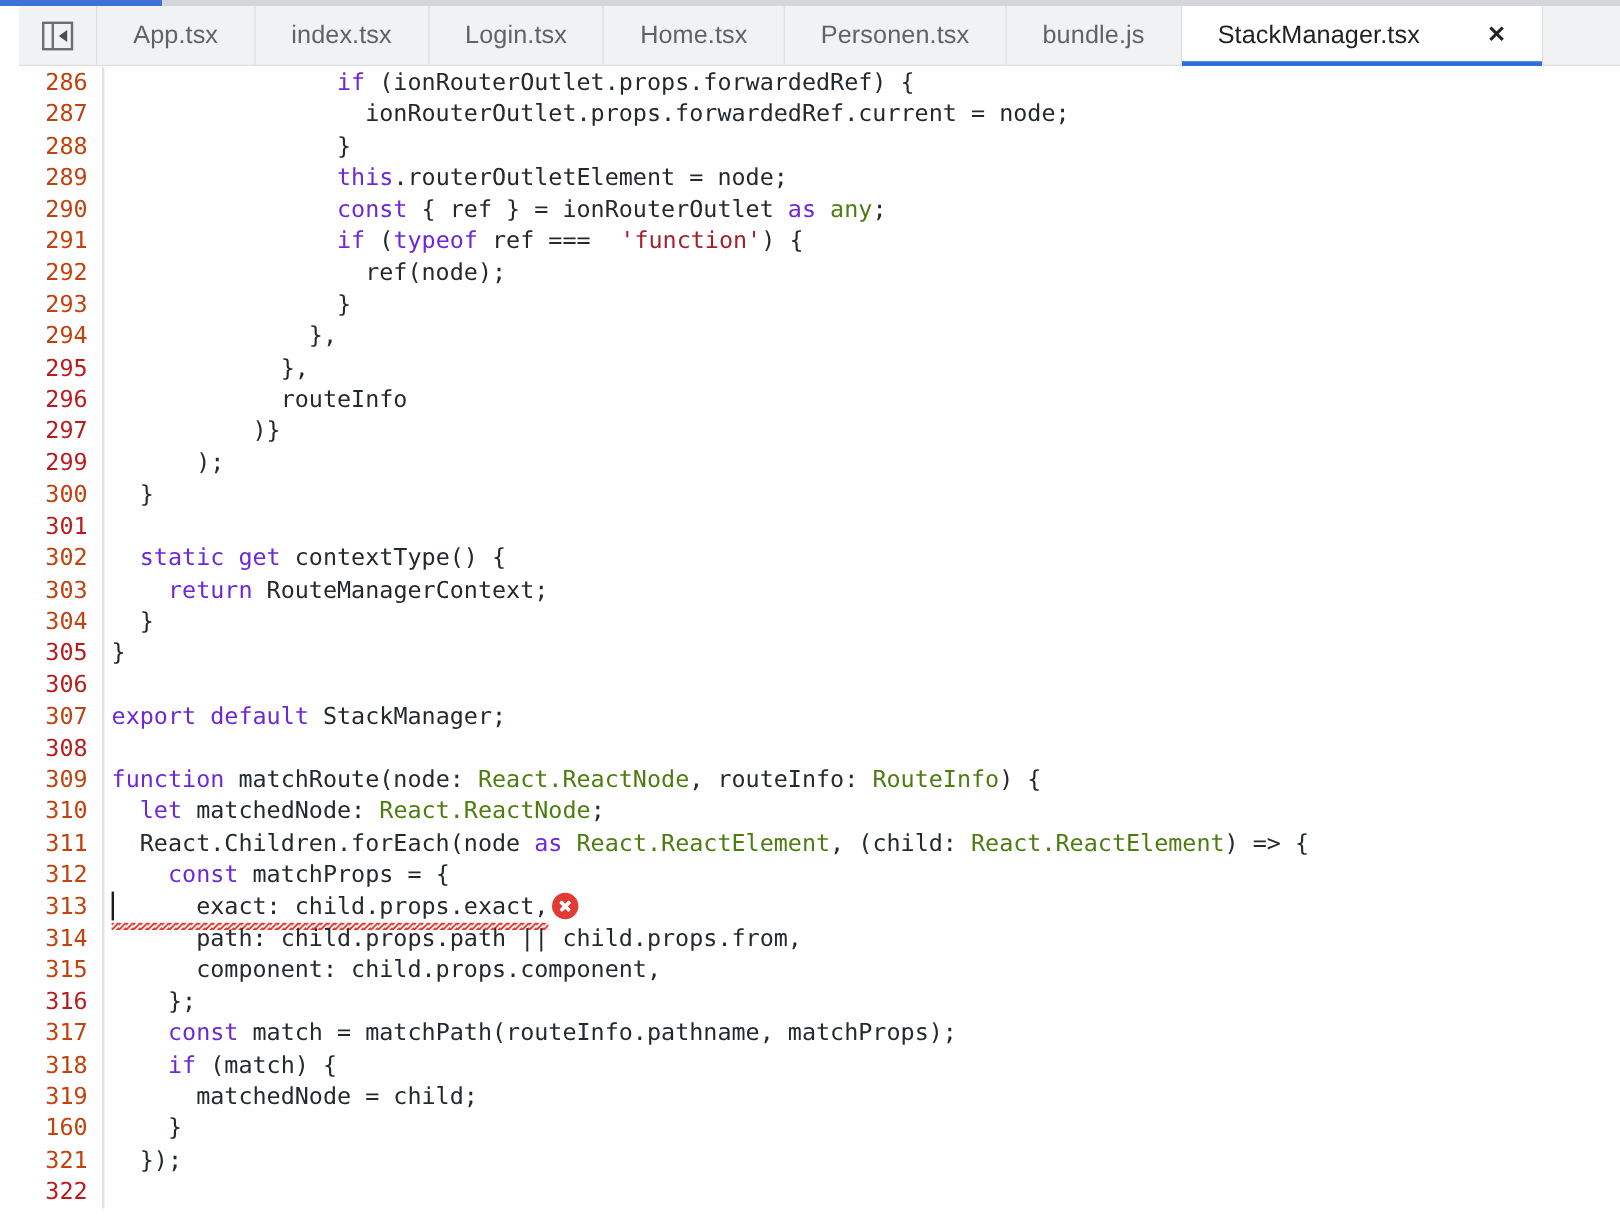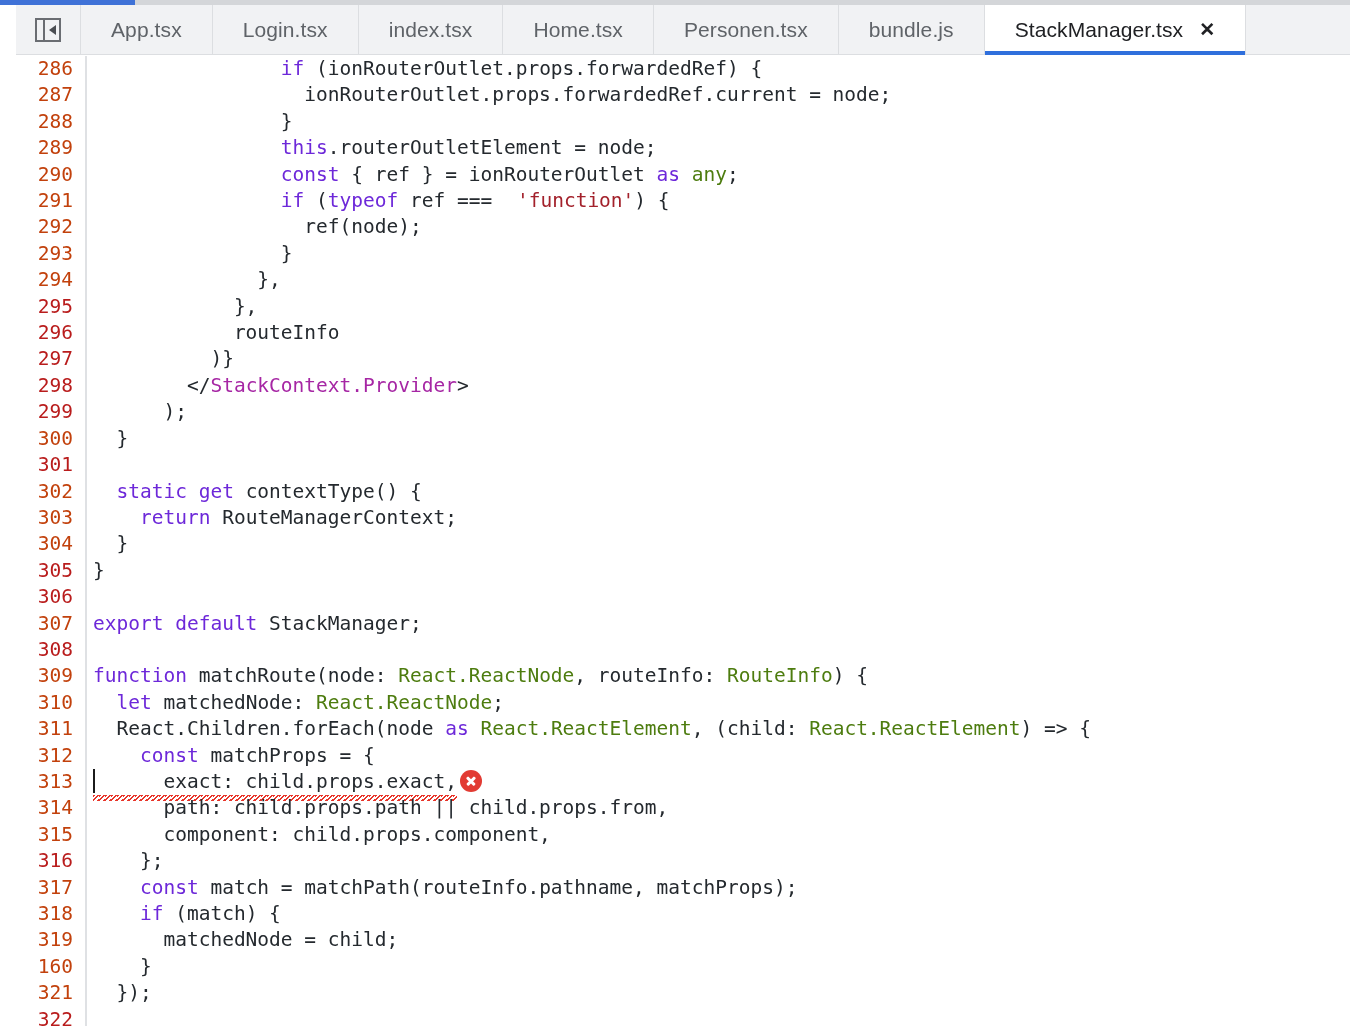--- a/index.html
+++ b/index.html
@@ -85,20 +85,21 @@
     white-space: nowrap;
     box-sizing: border-box;
     border-left: 1px solid #dcdee1;
     letter-spacing: 0.1px;
   }
   .tab.active {
     color: #202124;
     background: #ffffff;
     border-left: 1px solid #dcdee1;
     border-right: 1px solid #dcdee1;
+    gap: 40px;
   }
   .tab.active::after {
     content: "";
     position: absolute;
     left: 0; right: 0; bottom: -1px;
     height: 4px;
     background: #2f6fdc;
   }
   .tab-close {
     margin-left: 16px;
@@ -207,24 +208,24 @@
   <div class="sidebar-toggle">
     <span class="sb-icon">
       <span class="sb-tri"></span>
     </span>
   </div>
   <div id="tabs-host" style="display:flex; align-items:stretch;">
       <div class="tab">
         <span>App.tsx</span>
       </div>
       <div class="tab">
+        <span>index.tsx</span>
+      </div>
+      <div class="tab">
         <span>Login.tsx</span>
-      </div>
-      <div class="tab">
-        <span>index.tsx</span>
       </div>
       <div class="tab">
         <span>Home.tsx</span>
       </div>
       <div class="tab">
         <span>Personen.tsx</span>
       </div>
       <div class="tab">
         <span>bundle.js</span>
       </div>
@@ -280,24 +281,20 @@
         </tr>
         <tr>
           <td class="gutter dim">296</td>
           <td class="codecell"><span class="pl">            routeInfo</span></td>
         </tr>
         <tr>
           <td class="gutter dim">297</td>
           <td class="codecell"><span class="pl">          )}</span></td>
         </tr>
         <tr>
-          <td class="gutter dim">298</td>
-          <td class="codecell"><span class="pl">        &lt;/</span><span class="jsx">StackContext.Provider</span><span class="pl">&gt;</span></td>
-        </tr>
-        <tr>
           <td class="gutter dim">299</td>
           <td class="codecell"><span class="pl">      );</span></td>
         </tr>
         <tr>
           <td class="gutter">300</td>
           <td class="codecell"><span class="pl">  }</span></td>
         </tr>
         <tr>
           <td class="gutter dim">301</td>
           <td class="codecell"><span class="pl"></span></td>

